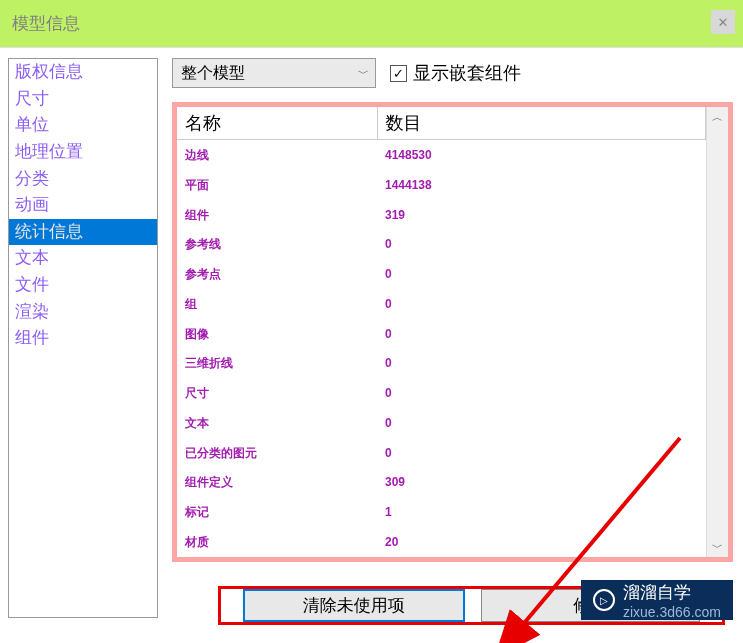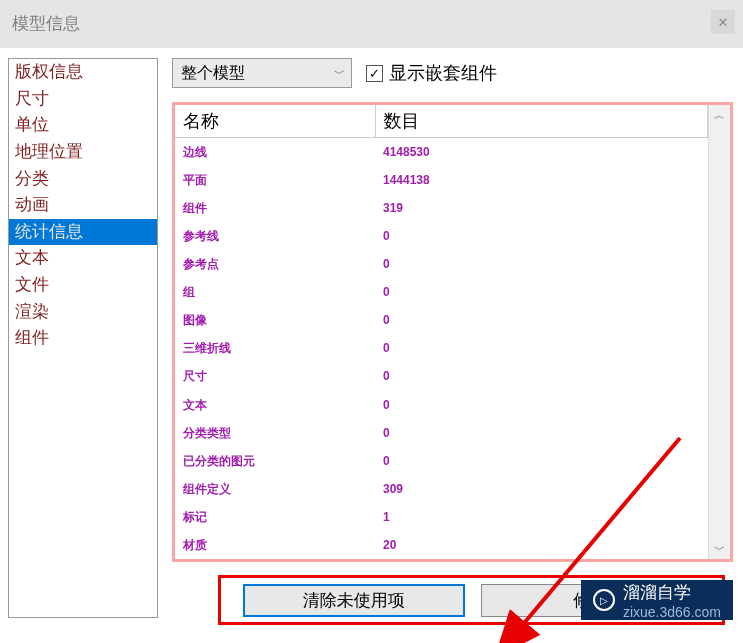--- a/index.html
+++ b/index.html
@@ -10,21 +10,21 @@
     }
     body {
       width: 743px;
       height: 643px;
       background: #fafafa;
       position: relative;
       overflow: hidden;
     }
     .titlebar {
       height: 48px;
-      background: #e5e5e5;
+      background: #bef264;
       display: flex;
       align-items: center;
       padding: 0 12px;
       border-bottom: 1px solid #e0e0e0;
       position: relative;
     }
     .titlebar-text {
       font-size: 17px;
       color: #808080;
     }
@@ -51,41 +51,41 @@
       width: 150px;
       border: 1px solid #999;
       margin: 10px 0 10px 8px;
       background: #fff;
       height: 560px;
       overflow: hidden;
     }
     .sidebar-item {
       padding: 1px 6px;
       font-size: 17px;
-      color: #7f1d1d;
+      color: #8b5cf6;
       cursor: default;
       line-height: 1.45;
     }
     .sidebar-item.selected {
       background: #0078d7;
       color: #e5e5e5;
     }
     .content {
       flex: 1;
       padding: 10px 10px 0 14px;
       position: relative;
     }
     .top-controls {
       display: flex;
       align-items: center;
       gap: 14px;
       margin-bottom: 14px;
     }
     .dropdown {
-      width: 180px;
+      width: 204px;
       height: 30px;
       border: 1px solid #999;
       background: #eaeaea;
       display: flex;
       align-items: center;
       padding: 0 8px;
       font-size: 16px;
       position: relative;
     }
     .dropdown-arrow {
@@ -104,21 +104,21 @@
       width: 17px;
       height: 17px;
       border: 1px solid #555;
       display: flex;
       align-items: center;
       justify-content: center;
       font-size: 13px;
       color: #000;
     }
     .table-wrap {
-      border: 3px solid #fca5a5;
+      border: 5px solid #fca5a5;
       height: 460px;
       display: flex;
       position: relative;
     }
     .table {
       flex: 1;
       border-collapse: collapse;
     }
     .table th {
       text-align: left;
@@ -153,21 +153,21 @@
       font-size: 11px;
       color: #555;
     }
     .scroll-arrow.top { position: absolute; top: 0; width: 100%; }
     .scroll-arrow.bottom { position: absolute; bottom: 0; width: 100%; }
     .bottom-buttons {
       position: absolute;
       left: 218px;
       bottom: 18px;
       right: 18px;
-      height: 50px;
+      height: 39px;
       border: 3px solid #e60000;
       display: flex;
       align-items: center;
       gap: 16px;
       padding: 14px 22px;
       background: rgba(255,255,255,0.4);
     }
     .btn {
       flex: 1;
       height: 33px;
@@ -297,24 +297,20 @@
             </tr>
             <tr>
               <td>尺寸</td>
               <td>0</td>
             </tr>
             <tr>
               <td>文本</td>
               <td>0</td>
             </tr>
             <tr>
-              <td>分类类型</td>
-              <td>0</td>
-            </tr>
-            <tr>
               <td>已分类的图元</td>
               <td>0</td>
             </tr>
             <tr>
               <td>组件定义</td>
               <td>309</td>
             </tr>
             <tr>
               <td>标记</td>
               <td>1</td>

